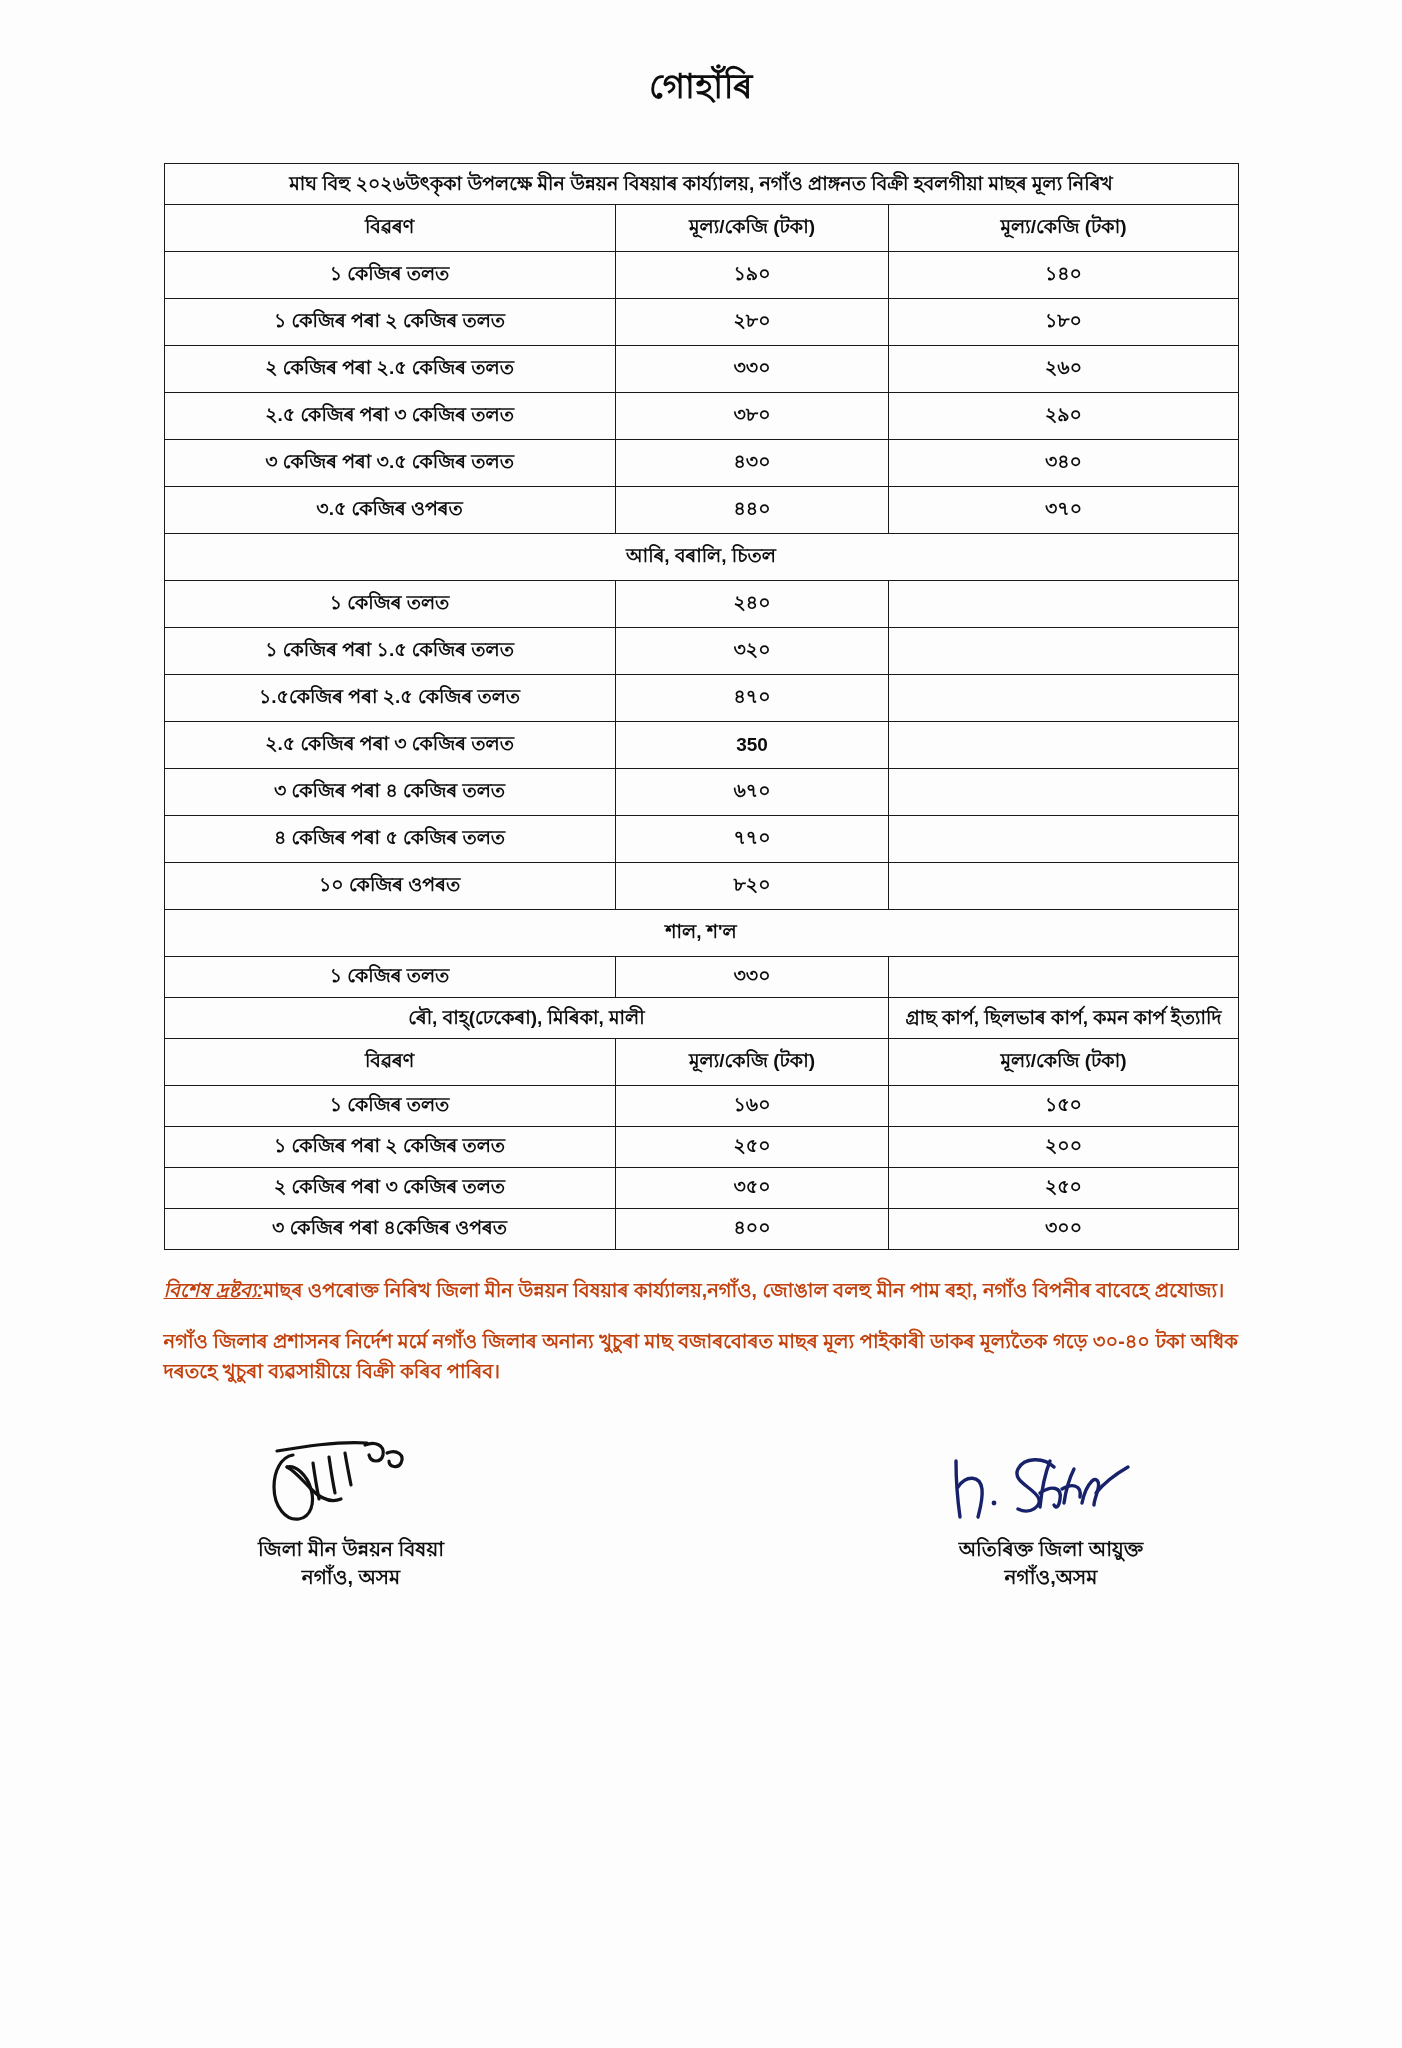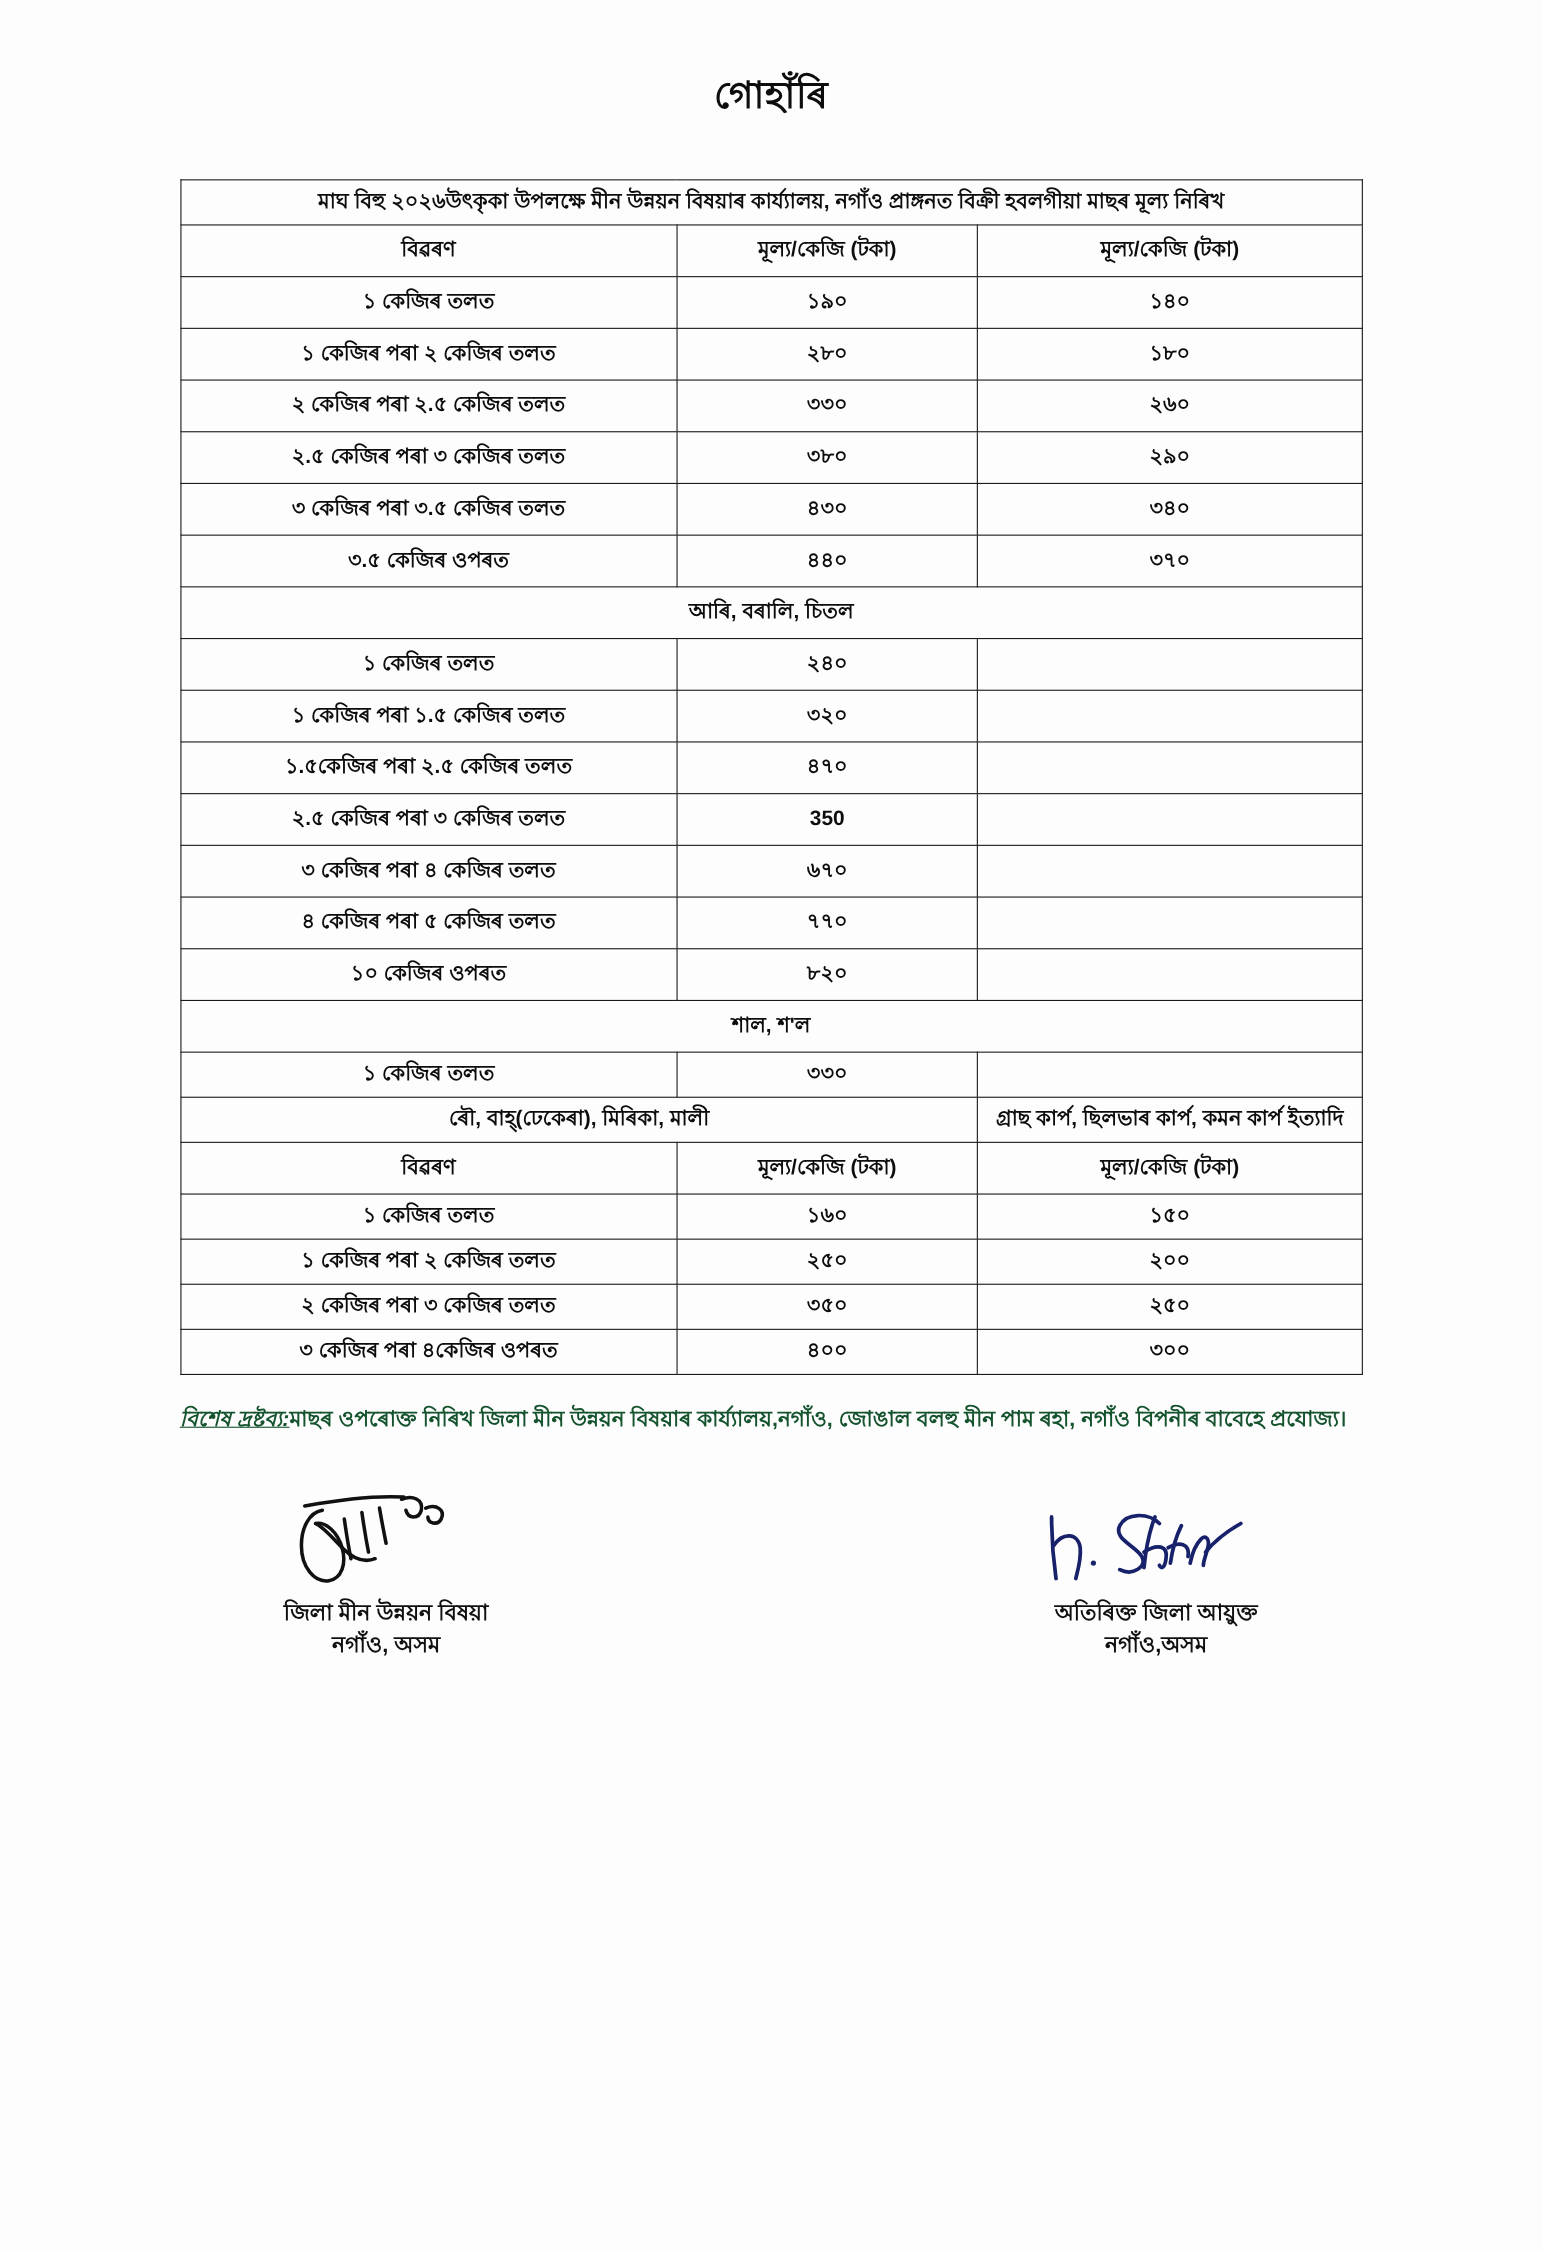--- a/index.html
+++ b/index.html
@@ -108,21 +108,21 @@
 
   
   .notes {
     width: 1075px;
     margin: 26px auto 0 auto;
   }
   .note {
     font-size: 19.5px;
     font-weight: 700;
     line-height: 1.52;
-    color: #14532d;
+    color: #c2410c;
     margin: 0 0 22px 0;
     text-align: left;
   }
   .note .lead {
     font-weight: 700;
     font-style: italic;
     text-decoration: underline;
   }
 
   
@@ -288,20 +288,21 @@
           <td class="desc">৩ কেজিৰ পৰা ৪কেজিৰ ওপৰত</td>
           <td class="price">৪০০</td>
           <td class="price">৩০০</td>
         </tr>
       </tbody>
     </table>
   </div>
 
   <div class="notes">
     <p class="note"><span class="lead">বিশেষ দ্ৰষ্টব্য:</span><span>মাছৰ ওপৰোক্ত নিৰিখ জিলা মীন উন্নয়ন বিষয়াৰ কাৰ্য্যালয়,নগাঁও, জোঙাল বলহু  মীন পাম ৰহা, নগাঁও বিপনীৰ বাবেহে প্ৰযোজ্য।</span></p>
+    <p class="note">নগাঁও জিলাৰ প্ৰশাসনৰ নিৰ্দেশ মৰ্মে নগাঁও জিলাৰ অনান্য খুচুৰা মাছ বজাৰবোৰত মাছৰ মূল্য পাইকাৰী ডাকৰ মূল্যতৈক গড়ে ৩০-৪০ টকা অধিক দৰতহে খুচুৰা ব্যৱসায়ীয়ে বিক্ৰী কৰিব পাৰিব।</p>
   </div>
 
   <div class="sign-row">
 
     <div class="sign-block left">
       <div class="sig-img">
         <svg class="sig" width="220" height="92" viewBox="0 0 220 92" aria-hidden="true">
           <g fill="none" stroke="#111111" stroke-width="3.2" stroke-linecap="round" stroke-linejoin="round">
             <path d="M52 14 C40 16 33 30 33 46 C33 66 45 80 58 78 C70 76 74 62 70 48 C66 34 55 24 46 26"></path>
             <path d="M46 26 C54 30 62 40 70 48 C80 58 90 62 100 58"></path>

